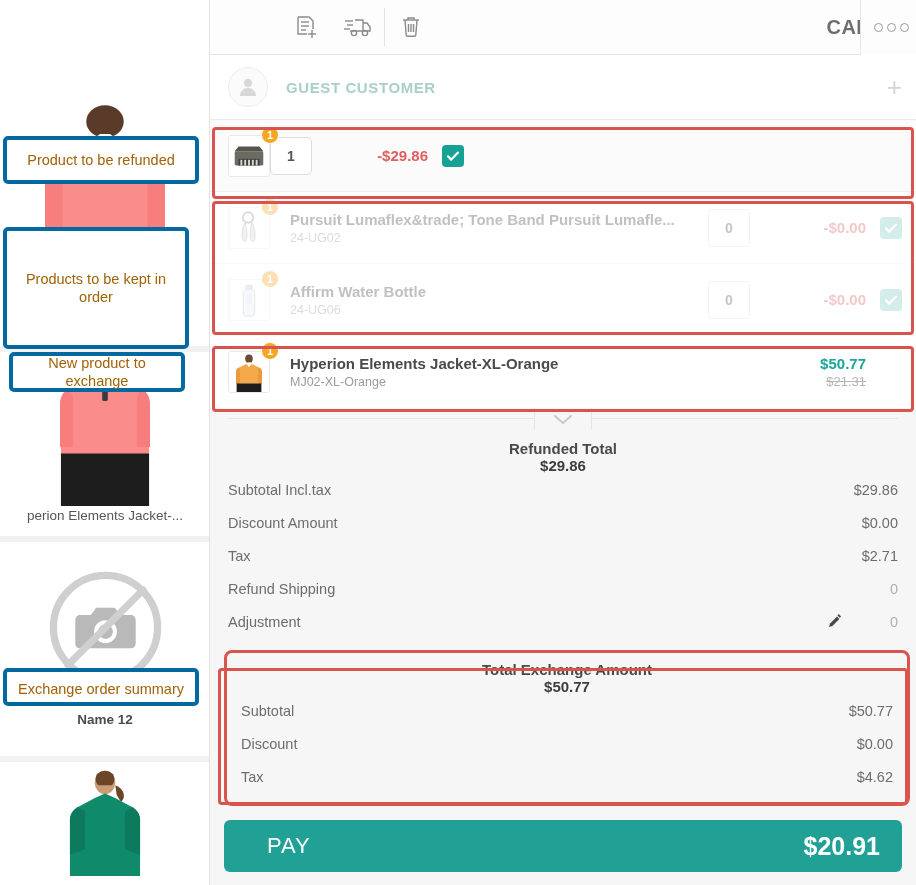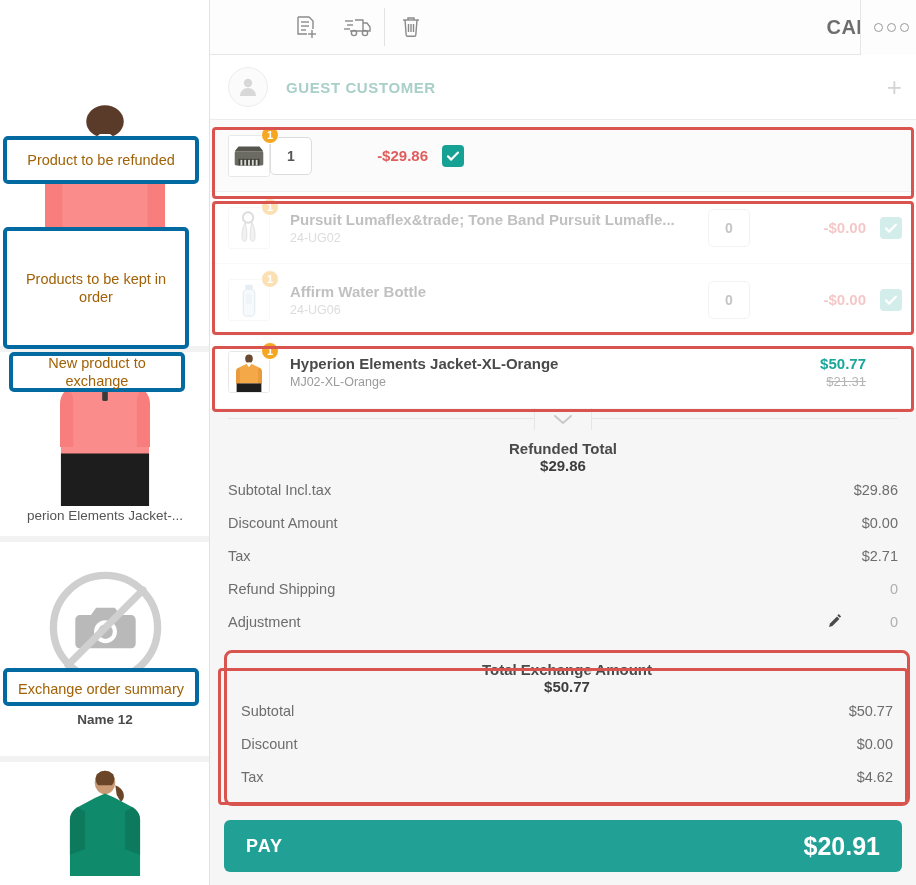--- a/index.html
+++ b/index.html
@@ -155,21 +155,21 @@
     padding: 8px 4px 10px 4px; background:#f6f6f6;
   }
   #exchange-block .tot-row { padding: 0 10px; }
 
   
   #pay-btn {
     margin: 14px 14px 12px 14px; height:52px; background:#21a196; border-radius:6px;
     display:flex; align-items:center; justify-content:space-between;
     padding: 0 22px; cursor:pointer;
   }
-  #pay-label { color:#fff; font-size:18px; font-weight:700; letter-spacing:1px; }
+  #pay-label { color:#fff; font-size:22px; font-weight:400; letter-spacing:1px;margin-left:21px; }
   #pay-amount { color:#fff; font-size:25px; font-weight:700; }
 
   
   .callout {
     position:absolute; z-index:40; background:#fff; border:4px solid #0369a1;
     border-radius:5px; display:flex; align-items:center; justify-content:center;
     text-align:center; color:#a16207; font-size:14.5px; line-height:1.25;
     padding: 4px 6px;
   }
 </style>

